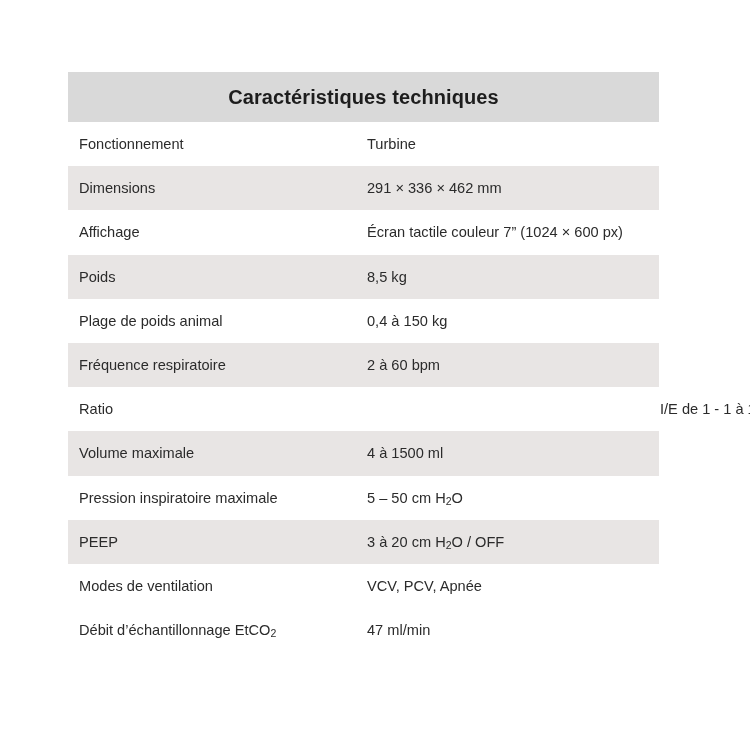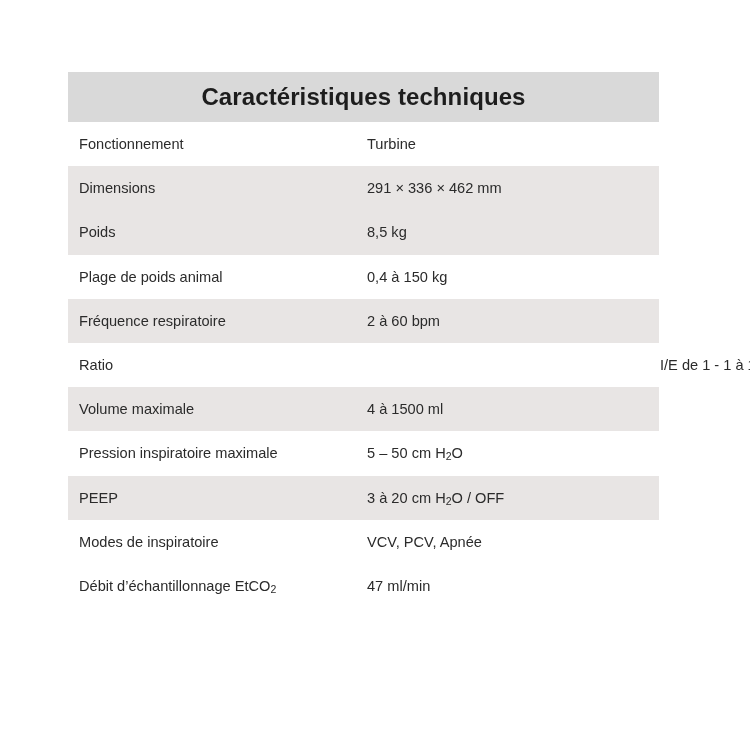--- a/index.html
+++ b/index.html
@@ -28,21 +28,21 @@
     top: 72px;
     width: 580px;
     border-collapse: collapse;
     table-layout: fixed;
   }
 
   .spec-table caption {
     caption-side: top;
     background: #d9d9d9;
     color: #1d1d1d;
-    font-size: 24px;
+    font-size: 20px;
     font-weight: bold;
     letter-spacing: 0.1px;
     text-align: center;
     height: 50px;
     line-height: 50px;
     box-sizing: border-box;
   }
 
   .spec-table tr {
     height: 44.2px;
@@ -96,20 +96,24 @@
     <caption>Caractéristiques techniques</caption>
     <tbody>
         <tr class="plain" data-row-key="fonctionnement">
           <td class="col-label">Fonctionnement</td>
           <td class="col-value">Turbine</td>
         </tr>
         <tr class="alt" data-row-key="dimensions">
           <td class="col-label">Dimensions</td>
           <td class="col-value">291 × 336 × 462 mm</td>
         </tr>
+        <tr class="plain" data-row-key="affichage">
+          <td class="col-label">Affichage</td>
+          <td class="col-value">Écran tactile couleur 7” (1024 × 600 px)</td>
+        </tr>
         <tr class="alt" data-row-key="poids">
           <td class="col-label">Poids</td>
           <td class="col-value">8,5 kg</td>
         </tr>
         <tr class="plain" data-row-key="plage-de-poids-animal">
           <td class="col-label">Plage de poids animal</td>
           <td class="col-value">0,4 à 150 kg</td>
         </tr>
         <tr class="alt" data-row-key="frequence-respiratoire">
           <td class="col-label">Fréquence respiratoire</td>
@@ -125,21 +129,21 @@
         </tr>
         <tr class="plain" data-row-key="pression-inspiratoire-maximale">
           <td class="col-label">Pression inspiratoire maximale</td>
           <td class="col-value">5 – 50 cm H<sub>2</sub>O</td>
         </tr>
         <tr class="alt" data-row-key="peep">
           <td class="col-label">PEEP</td>
           <td class="col-value">3 à 20 cm H<sub>2</sub>O / OFF</td>
         </tr>
         <tr class="plain" data-row-key="modes-de-ventilation">
-          <td class="col-label">Modes de inspiratoire</td>
+          <td class="col-label">Modes de ventilation</td>
           <td class="col-value">VCV, PCV, Apnée</td>
         </tr>
         <tr class="plain" data-row-key="debit-echantillonnage-etco2">
           <td class="col-label">Débit d’échantillonnage EtCO<sub>2</sub></td>
           <td class="col-value">47 ml/min</td>
         </tr>
       </tbody>
   </table>
 
 </div>

